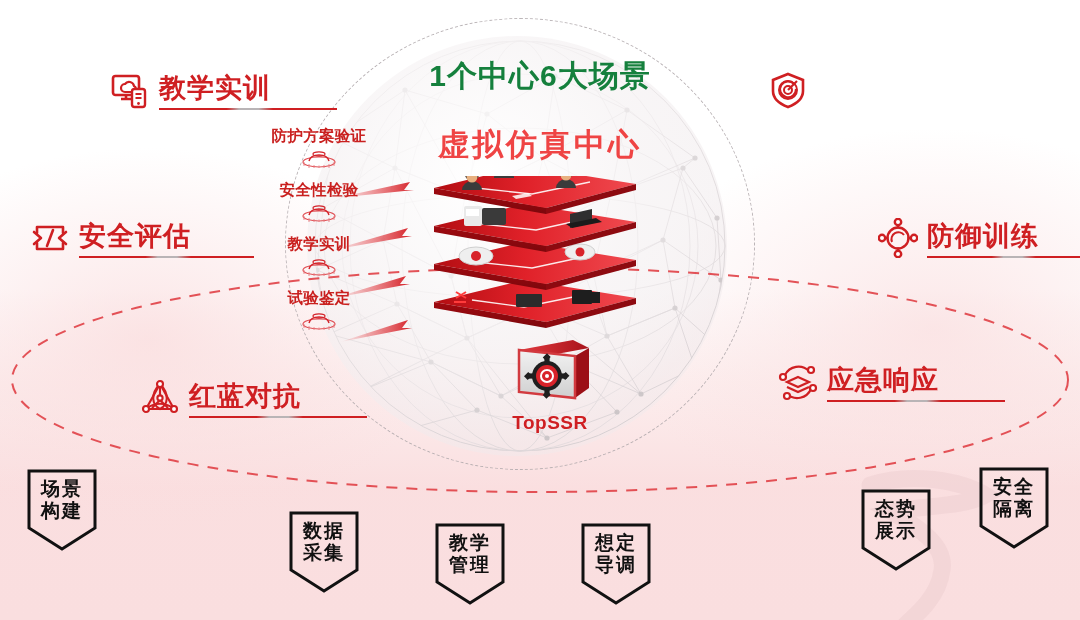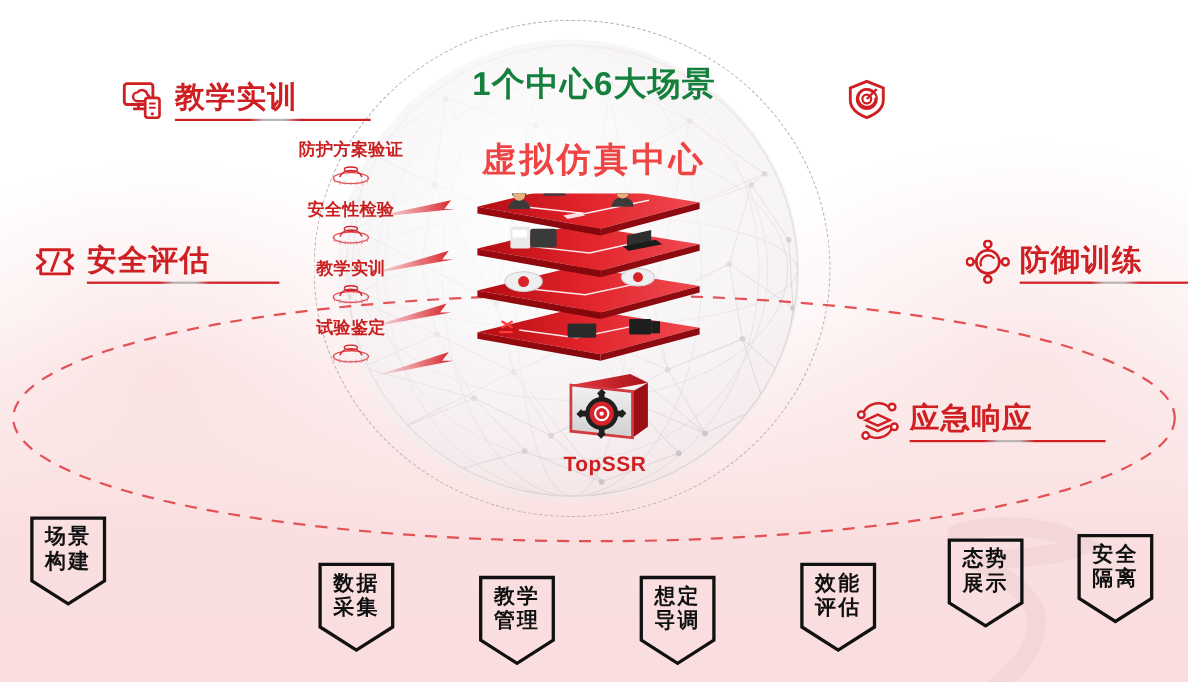--- a/index.html
+++ b/index.html
@@ -450,20 +450,40 @@
       <path d="M7 9 h26 M7 9 v6 M33 9 v6 M7 31 h26 M7 31 v-6 M33 31 v-6" fill="none" stroke="#cf1f22" stroke-width="2.6" stroke-linecap="round"></path>
       <path d="M4 14 L11 20 L4 26 M36 14 L29 20 L36 26" fill="none" stroke="#cf1f22" stroke-width="2.6" stroke-linecap="round" stroke-linejoin="round"></path>
       <path d="M23 12 L17 28" fill="none" stroke="#cf1f22" stroke-width="2.6" stroke-linecap="round"></path>
     </svg>
     <div class="body">
       <div class="name">安全评估</div>
       <div class="rule"></div>
     </div>
   </div>
 
+  <div class="sec s3">
+    <svg class="icon" viewBox="0 0 40 40">
+      <g fill="none" stroke="#cf1f22" stroke-width="2.1">
+        <path d="M20 6 L34 31 L6 31 Z"></path>
+        <path d="M20 6 C10 16,12 27,20 31 C28 27,30 16,20 6"></path>
+        <path d="M6 31 C14 24,26 24,34 31"></path>
+        <path d="M20 6 v11 M20 22 L12 30 M20 22 L28 30"></path>
+      </g>
+      <g fill="#fff" stroke="#cf1f22" stroke-width="2.1">
+        <circle cx="20" cy="6" r="3"></circle>
+          <circle cx="6" cy="31" r="3"></circle>
+          <circle cx="34" cy="31" r="3"></circle>
+        <circle cx="20" cy="20" r="2.6"></circle>
+      </g>
+    </svg>
+    <div class="body">
+      <div class="name">红蓝对抗</div>
+      <div class="rule"></div>
+    </div>
+  </div>
 
   <div class="sec s4">
     <svg class="icon" viewBox="0 0 40 40">
       <path d="M20 4 L35 10 V21 C35 29,28 34,20 37 C12 34,5 29,5 21 V10 Z" fill="none" stroke="#cf1f22" stroke-width="2.6"></path>
       <circle cx="20" cy="20" r="9" fill="none" stroke="#cf1f22" stroke-width="2"></circle>
       <path d="M26 14 a8 8 0 1 0 2 5" fill="none" stroke="#cf1f22" stroke-width="2.2"></path>
       <circle cx="20" cy="20" r="4" fill="none" stroke="#cf1f22" stroke-width="2"></circle>
       <path d="M20 20 L29 11" stroke="#cf1f22" stroke-width="2.2" fill="none"></path>
     </svg>
   </div>
@@ -553,45 +573,34 @@
         <svg viewBox="0 0 72 84">
           <path d="M3 3 H69 V60 L36 81 L3 60 Z" fill="none" stroke="#111" stroke-width="3"></path>
         </svg>
         <div class="lbl">
           <span>想定</span>
           <span>导调</span>
         </div>
       </div>
     </div>
 
-    <div class="badge" style="left:726px; top:44px;">
-      <div class="shape">
-        <svg viewBox="0 0 72 84">
-          <path d="M3 3 H69 V60 L36 81 L3 60 Z" fill="none" stroke="#111" stroke-width="3"></path>
-        </svg>
-        <div class="lbl">
-          <span>效能</span>
-          <span>评估</span>
-        </div>
-      </div>
-    </div>
 
     <div class="badge" style="left:860px; top:22px;">
       <div class="shape">
         <svg viewBox="0 0 72 84">
           <path d="M3 3 H69 V60 L36 81 L3 60 Z" fill="none" stroke="#111" stroke-width="3"></path>
         </svg>
         <div class="lbl">
           <span>态势</span>
           <span>展示</span>
         </div>
       </div>
     </div>
 
-    <div class="badge" style="left:978px; top:18px;">
+    <div class="badge" style="left:978px; top:0px;">
       <div class="shape">
         <svg viewBox="0 0 72 84">
           <path d="M3 3 H69 V60 L36 81 L3 60 Z" fill="none" stroke="#111" stroke-width="3"></path>
         </svg>
         <div class="lbl">
           <span>安全</span>
           <span>隔离</span>
         </div>
       </div>
     </div>

